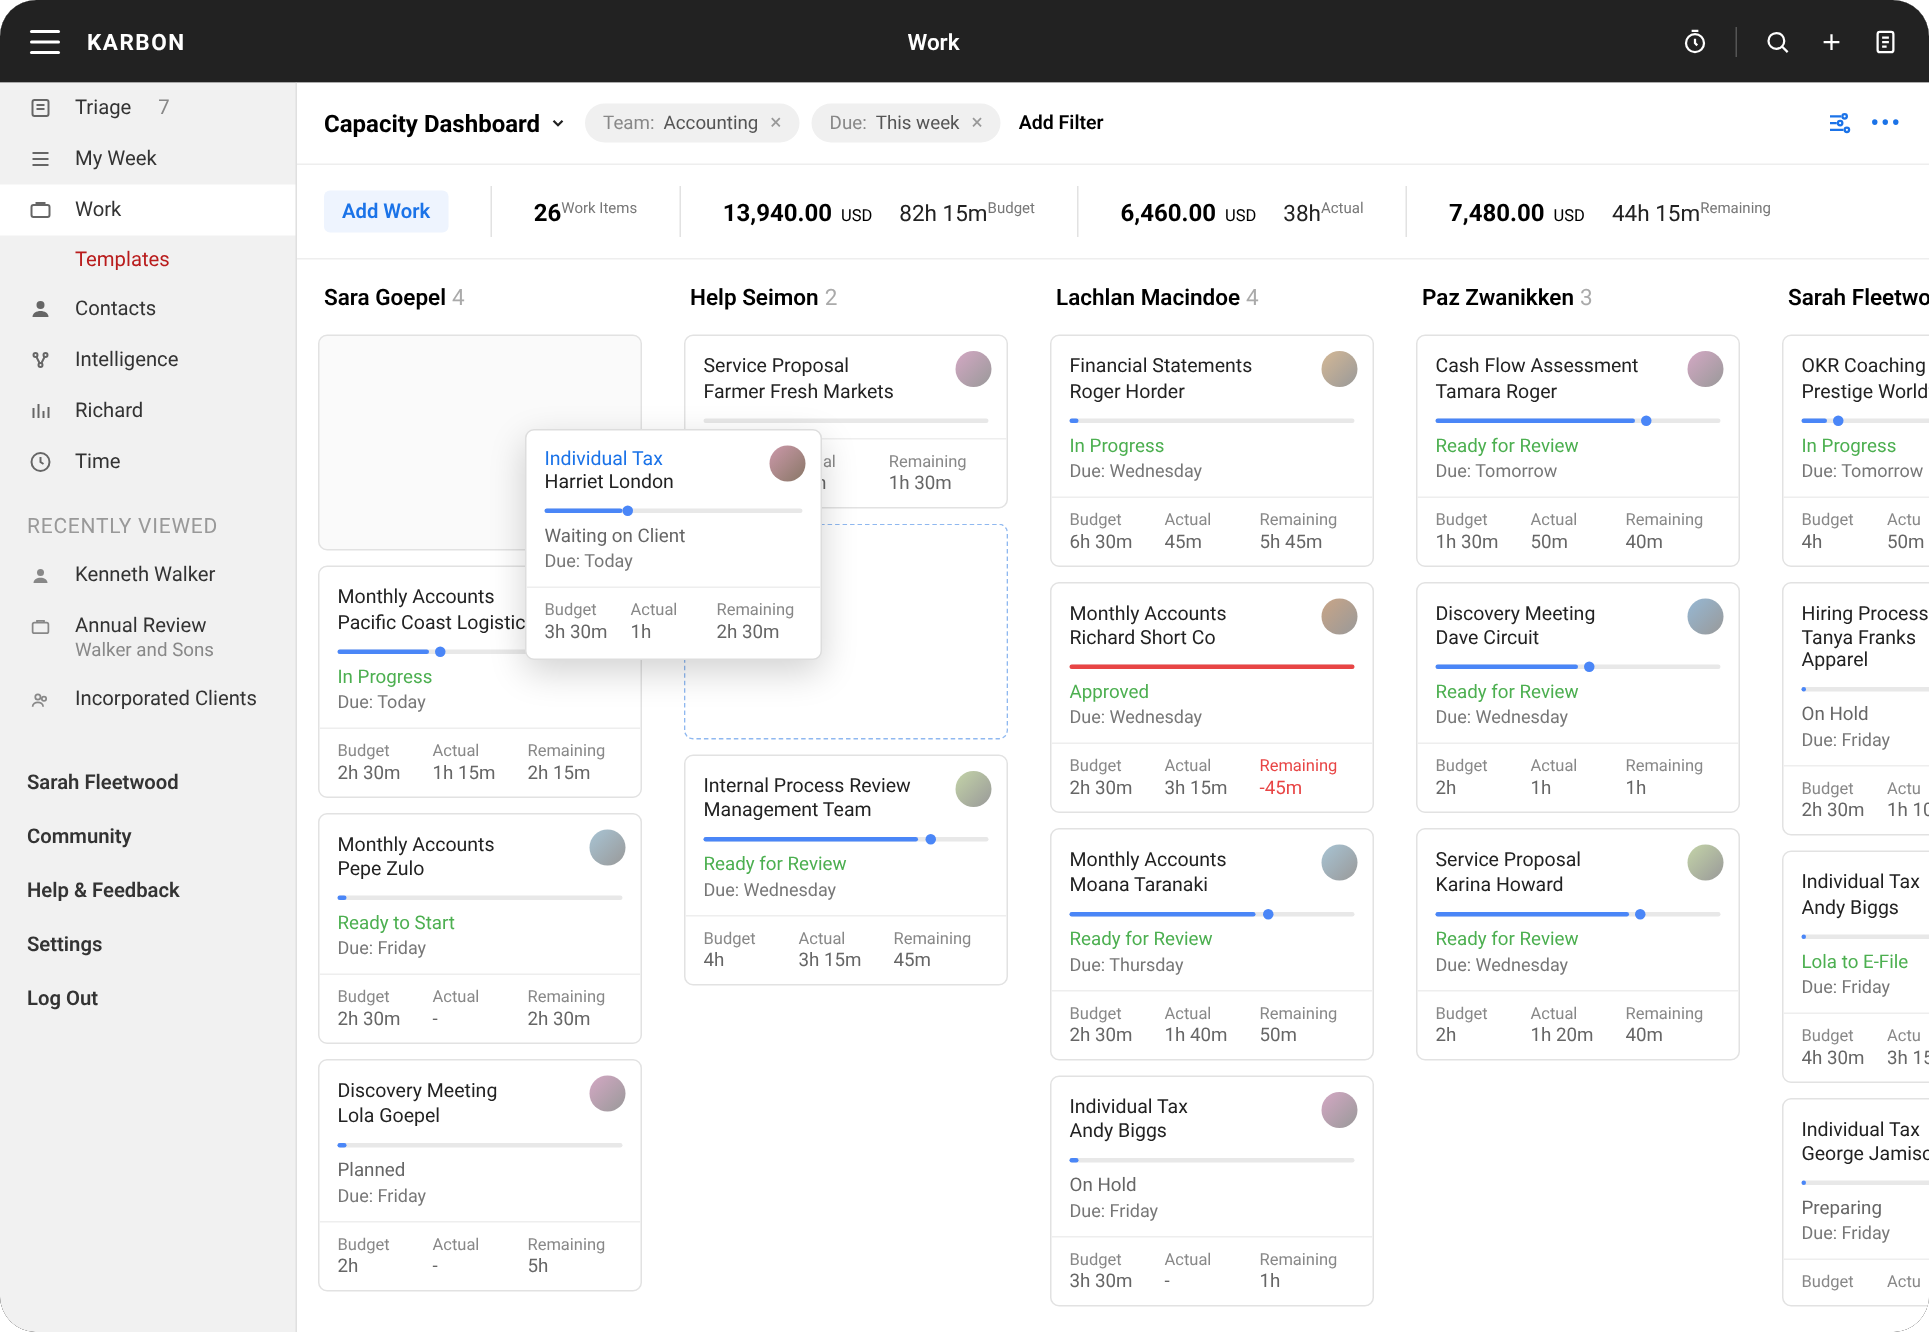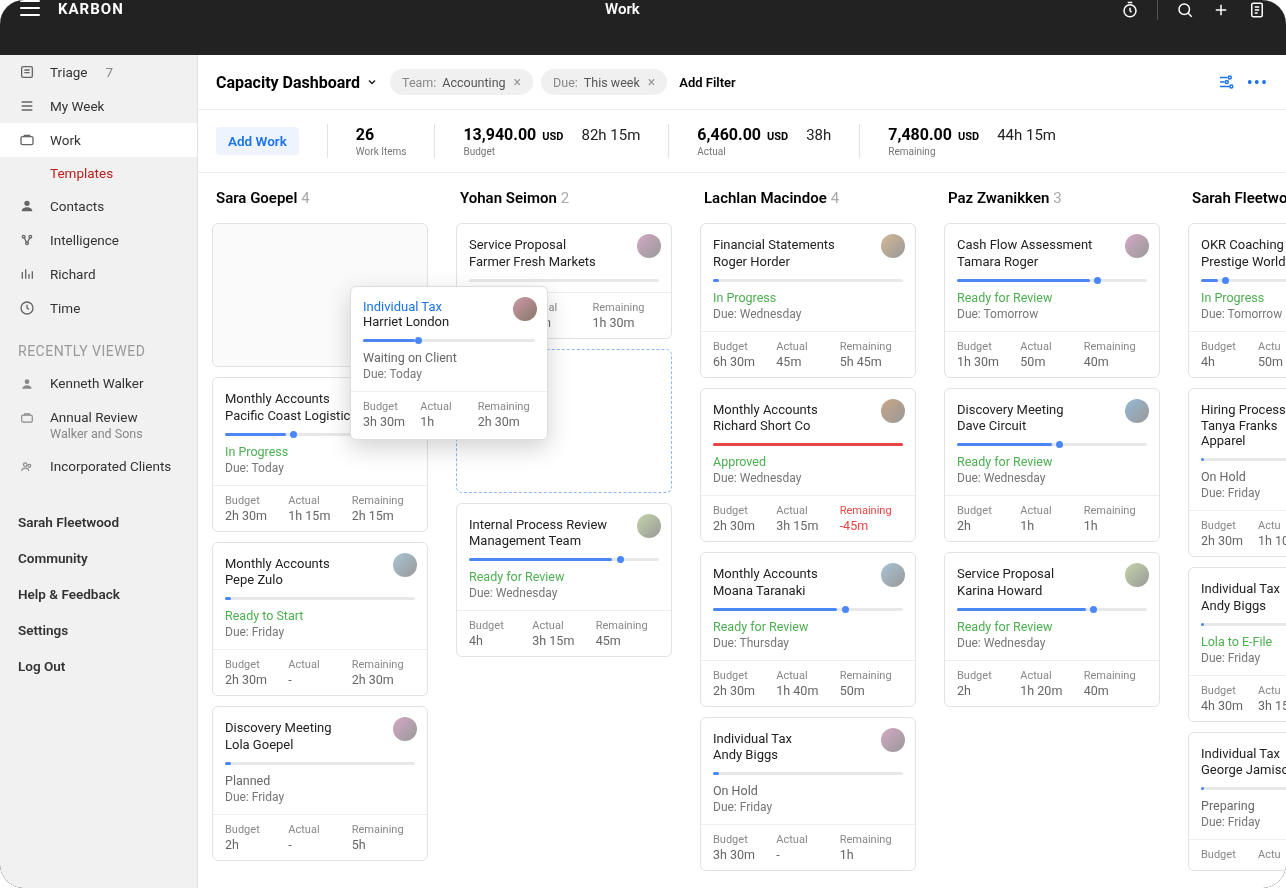--- a/index.html
+++ b/index.html
@@ -1,19 +1,19 @@
 <!DOCTYPE html>
 <html><head>
 <meta charset="utf-8">
 <style>
 *{box-sizing:border-box;margin:0;padding:0;font-family:-apple-system,BlinkMacSystemFont,"Segoe UI",Roboto,sans-serif}
 body{background:#fff;overflow:hidden}
 .frame{width:1286px;height:888px;background:#000;border-radius:24px;position:relative;overflow:hidden;padding:0}
 .app{position:absolute;inset:0;border-radius:24px;overflow:hidden;display:flex;flex-direction:column;background:#fff}
-.topbar{height:55px;background:#222;color:#fff;display:flex;align-items:flex-start;padding:0 20px}
+.topbar{height:55px;background:#222;color:#fff;display:flex;align-items:center;padding:0 20px}
 .hamburger{width:20px;height:16px;display:flex;flex-direction:column;justify-content:space-between;cursor:pointer;margin-right:18px}
 .hamburger span{height:2px;background:#fff;border-radius:1px}
 .brand{font-weight:700;font-size:15px;letter-spacing:1px}
 .top-center{flex:1;text-align:center;font-weight:600;font-size:15px}
 .top-icons{display:flex;gap:18px;align-items:center;color:#fff}
 .top-icons .sep{width:1px;height:20px;background:#555}
 .iconbtn{cursor:pointer;display:flex;align-items:center;justify-content:center}
 .content{flex:1;display:flex;overflow:hidden}
 .sidebar{width:198px;background:#f1f1f1;border-right:1px solid #e0e0e0;overflow-y:auto;font-size:13.5px;color:#333}
 .nav-item{display:flex;align-items:center;gap:14px;padding:9px 18px;cursor:pointer}
@@ -34,23 +34,23 @@
 .chip{background:#f0f0f0;border-radius:14px;padding:5px 12px;font-size:12.5px;color:#555;display:flex;align-items:center;gap:6px}
 .chip .k{color:#888}
 .chip .x{color:#999;cursor:pointer;font-size:14px;margin-left:2px}
 .add-filter{font-weight:600;font-size:13px;cursor:pointer}
 .fb-spacer{flex:1}
 .ctrl-icn{color:#1b73e8;cursor:pointer}
 .more-icn{color:#1b73e8;cursor:pointer;font-size:18px;letter-spacing:1px}
 .statsbar{display:flex;align-items:center;padding:14px 18px;gap:28px;border-bottom:1px solid #eee}
 .add-work{color:#1b73e8;font-weight:600;font-size:13.5px;cursor:pointer;padding:6px 12px;border-radius:4px;background:#eef4fe}
 .vsep{width:1px;height:34px;background:#e2e2e2}
-.stat{display:flex;flex-direction:column}
+.stat{display:flex;flex-direction:row}
 .stat .row1{font-weight:700;font-size:16px;display:flex;align-items:baseline;gap:6px}
-.stat .row1 .unit{font-size:11px;font-weight:700}
+.stat .row1 .unit{font-size:11px;font-weight:400}
 .stat .row1 .time{font-weight:400;font-size:15px;margin-left:12px;color:#222}
 .stat .row2{font-size:10px;color:#777;margin-top:2px}
 .board{flex:1;overflow:hidden;display:flex;padding:12px 0 0 14px;gap:28px}
 .col{width:216px;flex-shrink:0;display:flex;flex-direction:column;gap:10px}
 .col-head{font-size:15px;font-weight:600;padding:4px 4px 6px}
 .col-head .cnt{color:#aaa;font-weight:400;margin-left:4px}
 .card{background:#fff;border:1px solid #e2e2e2;border-radius:6px;padding:12px 12px 10px;position:relative;font-size:12.5px}
 .card .ctitle{font-size:13px;color:#222;line-height:1.35;padding-right:28px}
 .card .csub{font-size:13px;color:#222}
 .avatar{width:24px;height:24px;border-radius:50%;background:#d0d0d0;position:absolute;top:10px;right:10px;background-size:cover}
@@ -375,21 +375,21 @@
                     <div class="mv">-</div>
                   </div>
                   <div class="m">
                     <div class="ml">Remaining</div>
                     <div class="mv">5h</div>
                   </div>
                 </div>
               </div>
             </div>
             <div class="col">
-              <div class="col-head"><span>Yohan Seimon</span><span class="cnt">2</span></div>
+              <div class="col-head"><span>Help Seimon</span><span class="cnt">2</span></div>
               <div class="card">
                 <div class="ctitle">Service Proposal</div>
                 <div class="csub">Farmer Fresh Markets</div>
                 <div class="avatar" style="background:linear-gradient(135deg,#d4a8c4,#999)"></div>
                 <div class="bar">
                   <div class="fill" style="width:0%"></div>
                 </div>
                 <div class="metrics">
                   <div class="m" style="flex:0 0 30%"></div>
                   <div class="m">

